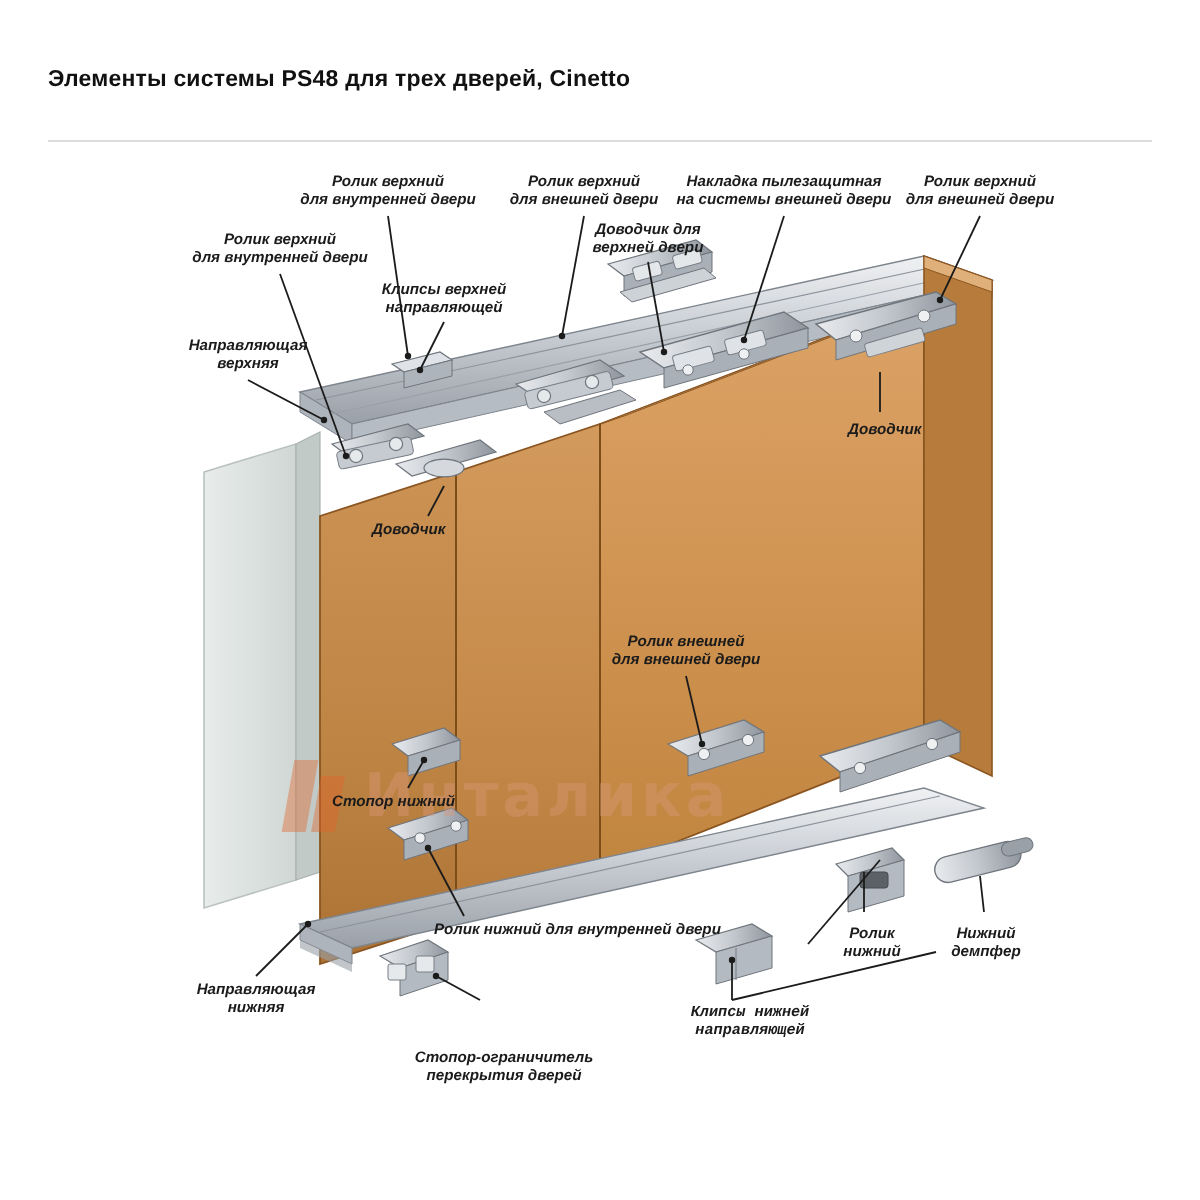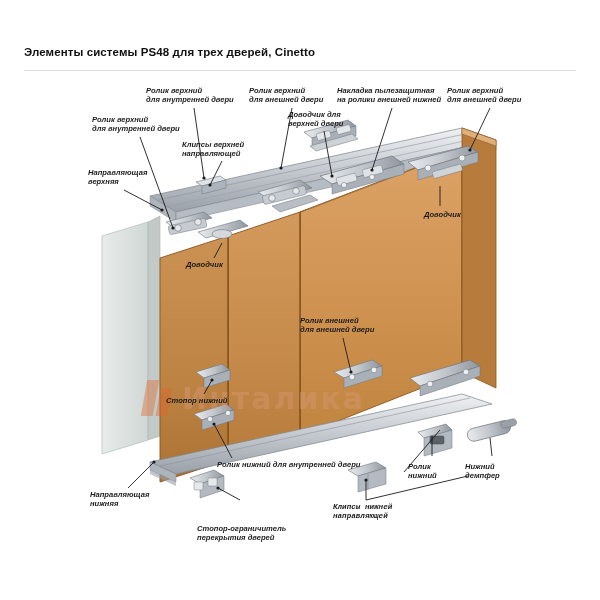--- a/index.html
+++ b/index.html
@@ -4,35 +4,35 @@
 <style>
   html,body{margin:0;padding:0;}
   body{
     width:600px;height:600px;background:#ffffff;
     font-family:"Liberation Sans", sans-serif;
     color:#111;position:relative;overflow:hidden;
   }
   #sheet{position:absolute;inset:0;}
 
   .title{
-    position:absolute;left:24px;top:46px;
+    position:absolute;left:24px;top:34px;
     font-size:11.5px;font-weight:bold;color:#111;letter-spacing:.1px;
   }
   .rule{
     position:absolute;left:24px;top:70px;width:552px;height:1px;
     background:#dcdcdc;
   }
 
   
   .lbl{
     position:absolute;font-size:7.6px;line-height:9.4px;
     font-style:italic;font-weight:bold;color:#1b1b1b;
     white-space:pre-line;
   }
-  .lbl.ctr{}
+  .lbl.ctr{text-align:center;}
 
   
   svg{position:absolute;left:0;top:0;width:600px;height:600px;overflow:visible;}
 
   .wm{
     position:absolute;left:140px;top:368px;width:320px;height:60px;
     font-size:30px;font-weight:bold;color:#e8a06a;opacity:.55;
     letter-spacing:2px;font-family:"DejaVu Sans", sans-serif;
     display:flex;align-items:center;
   }
@@ -271,21 +271,21 @@
       <circle cx="218" cy="488" r="1.6"></circle>
       <circle cx="366" cy="480" r="1.6"></circle>
     </g>
   </svg>
 
   <div class="lbl ctr" style="left:146px;top:86px;width:96px;">Ролик верхний
 для внутренней двери</div>
   <div class="lbl ctr" style="left:249px;top:86px;width:86px;">Ролик верхний
 для внешней двери</div>
   <div class="lbl ctr" style="left:337px;top:86px;width:110px;">Накладка пылезащитная
-на ролики внешней нижней</div>
+на системы внешней двери</div>
   <div class="lbl ctr" style="left:447px;top:86px;width:86px;">Ролик верхний
 для внешней двери</div>
   <div class="lbl ctr" style="left:92px;top:115px;width:96px;">Ролик верхний
 для внутренней двери</div>
   <div class="lbl ctr" style="left:288px;top:110px;width:72px;">Доводчик для
 верхней двери</div>
   <div class="lbl ctr" style="left:182px;top:140px;width:80px;">Клипсы верхней
 направляющей</div>
   <div class="lbl ctr" style="left:88px;top:168px;width:72px;">Направляющая
 верхняя</div>

